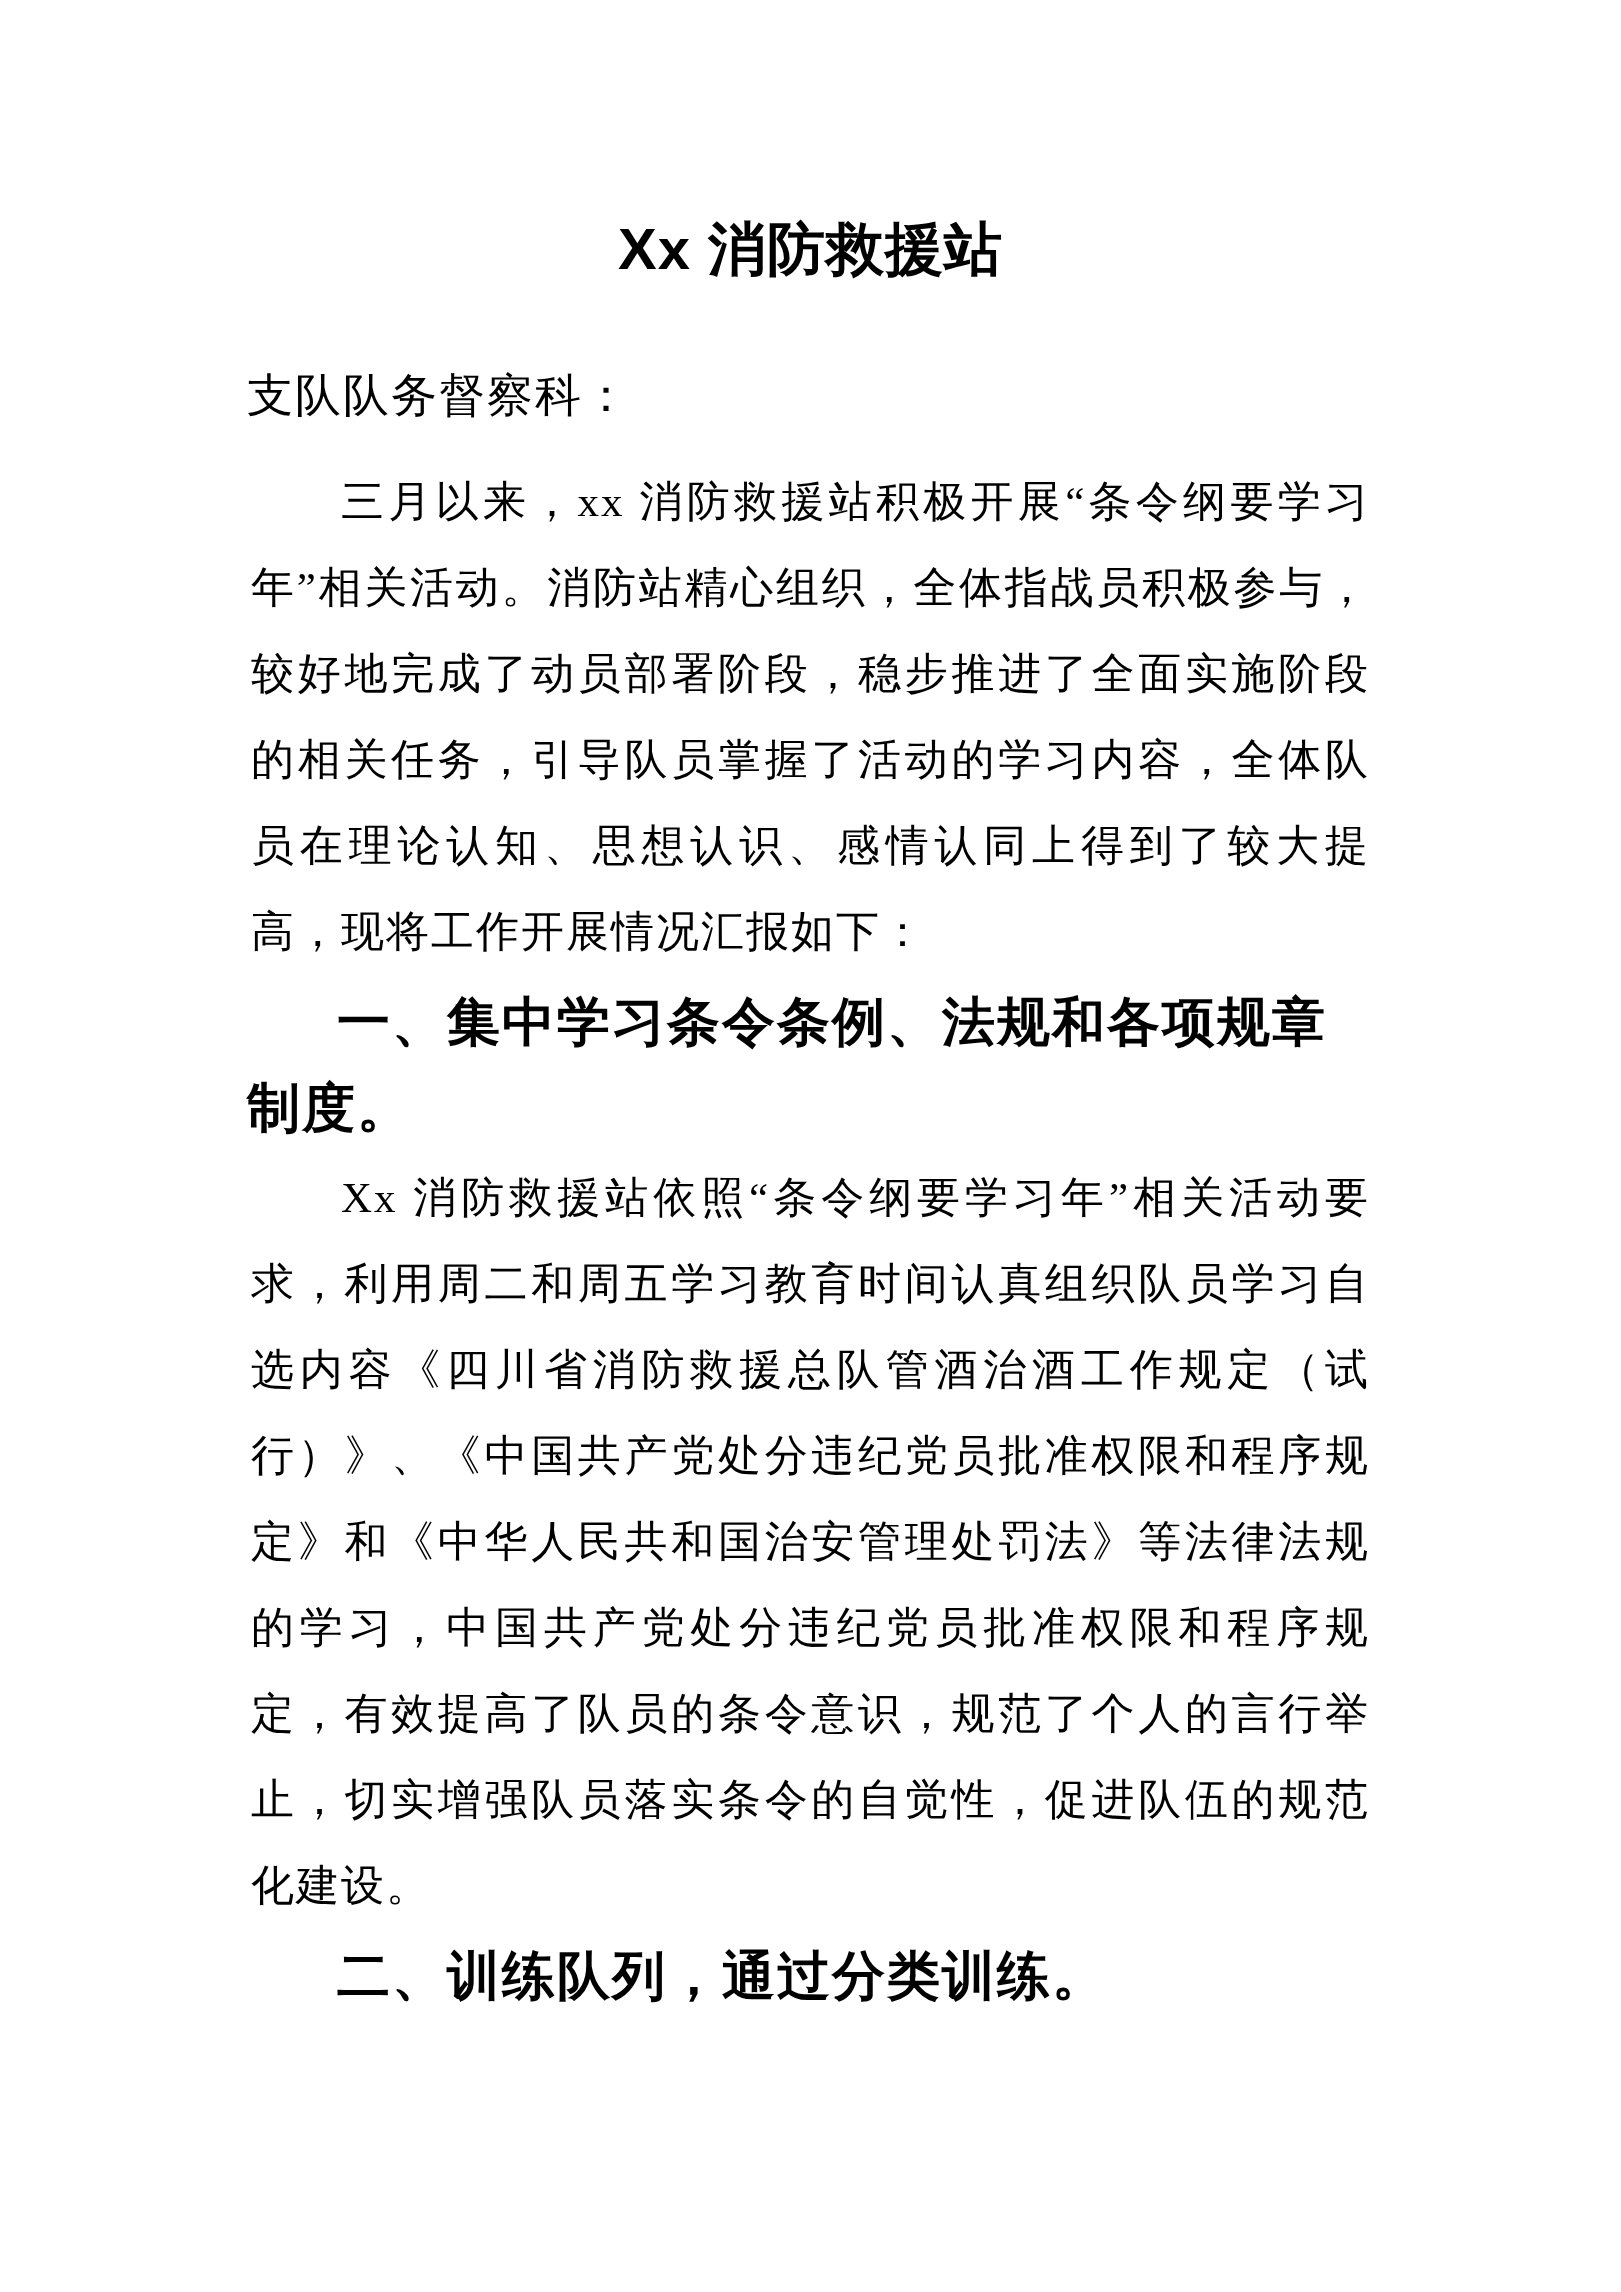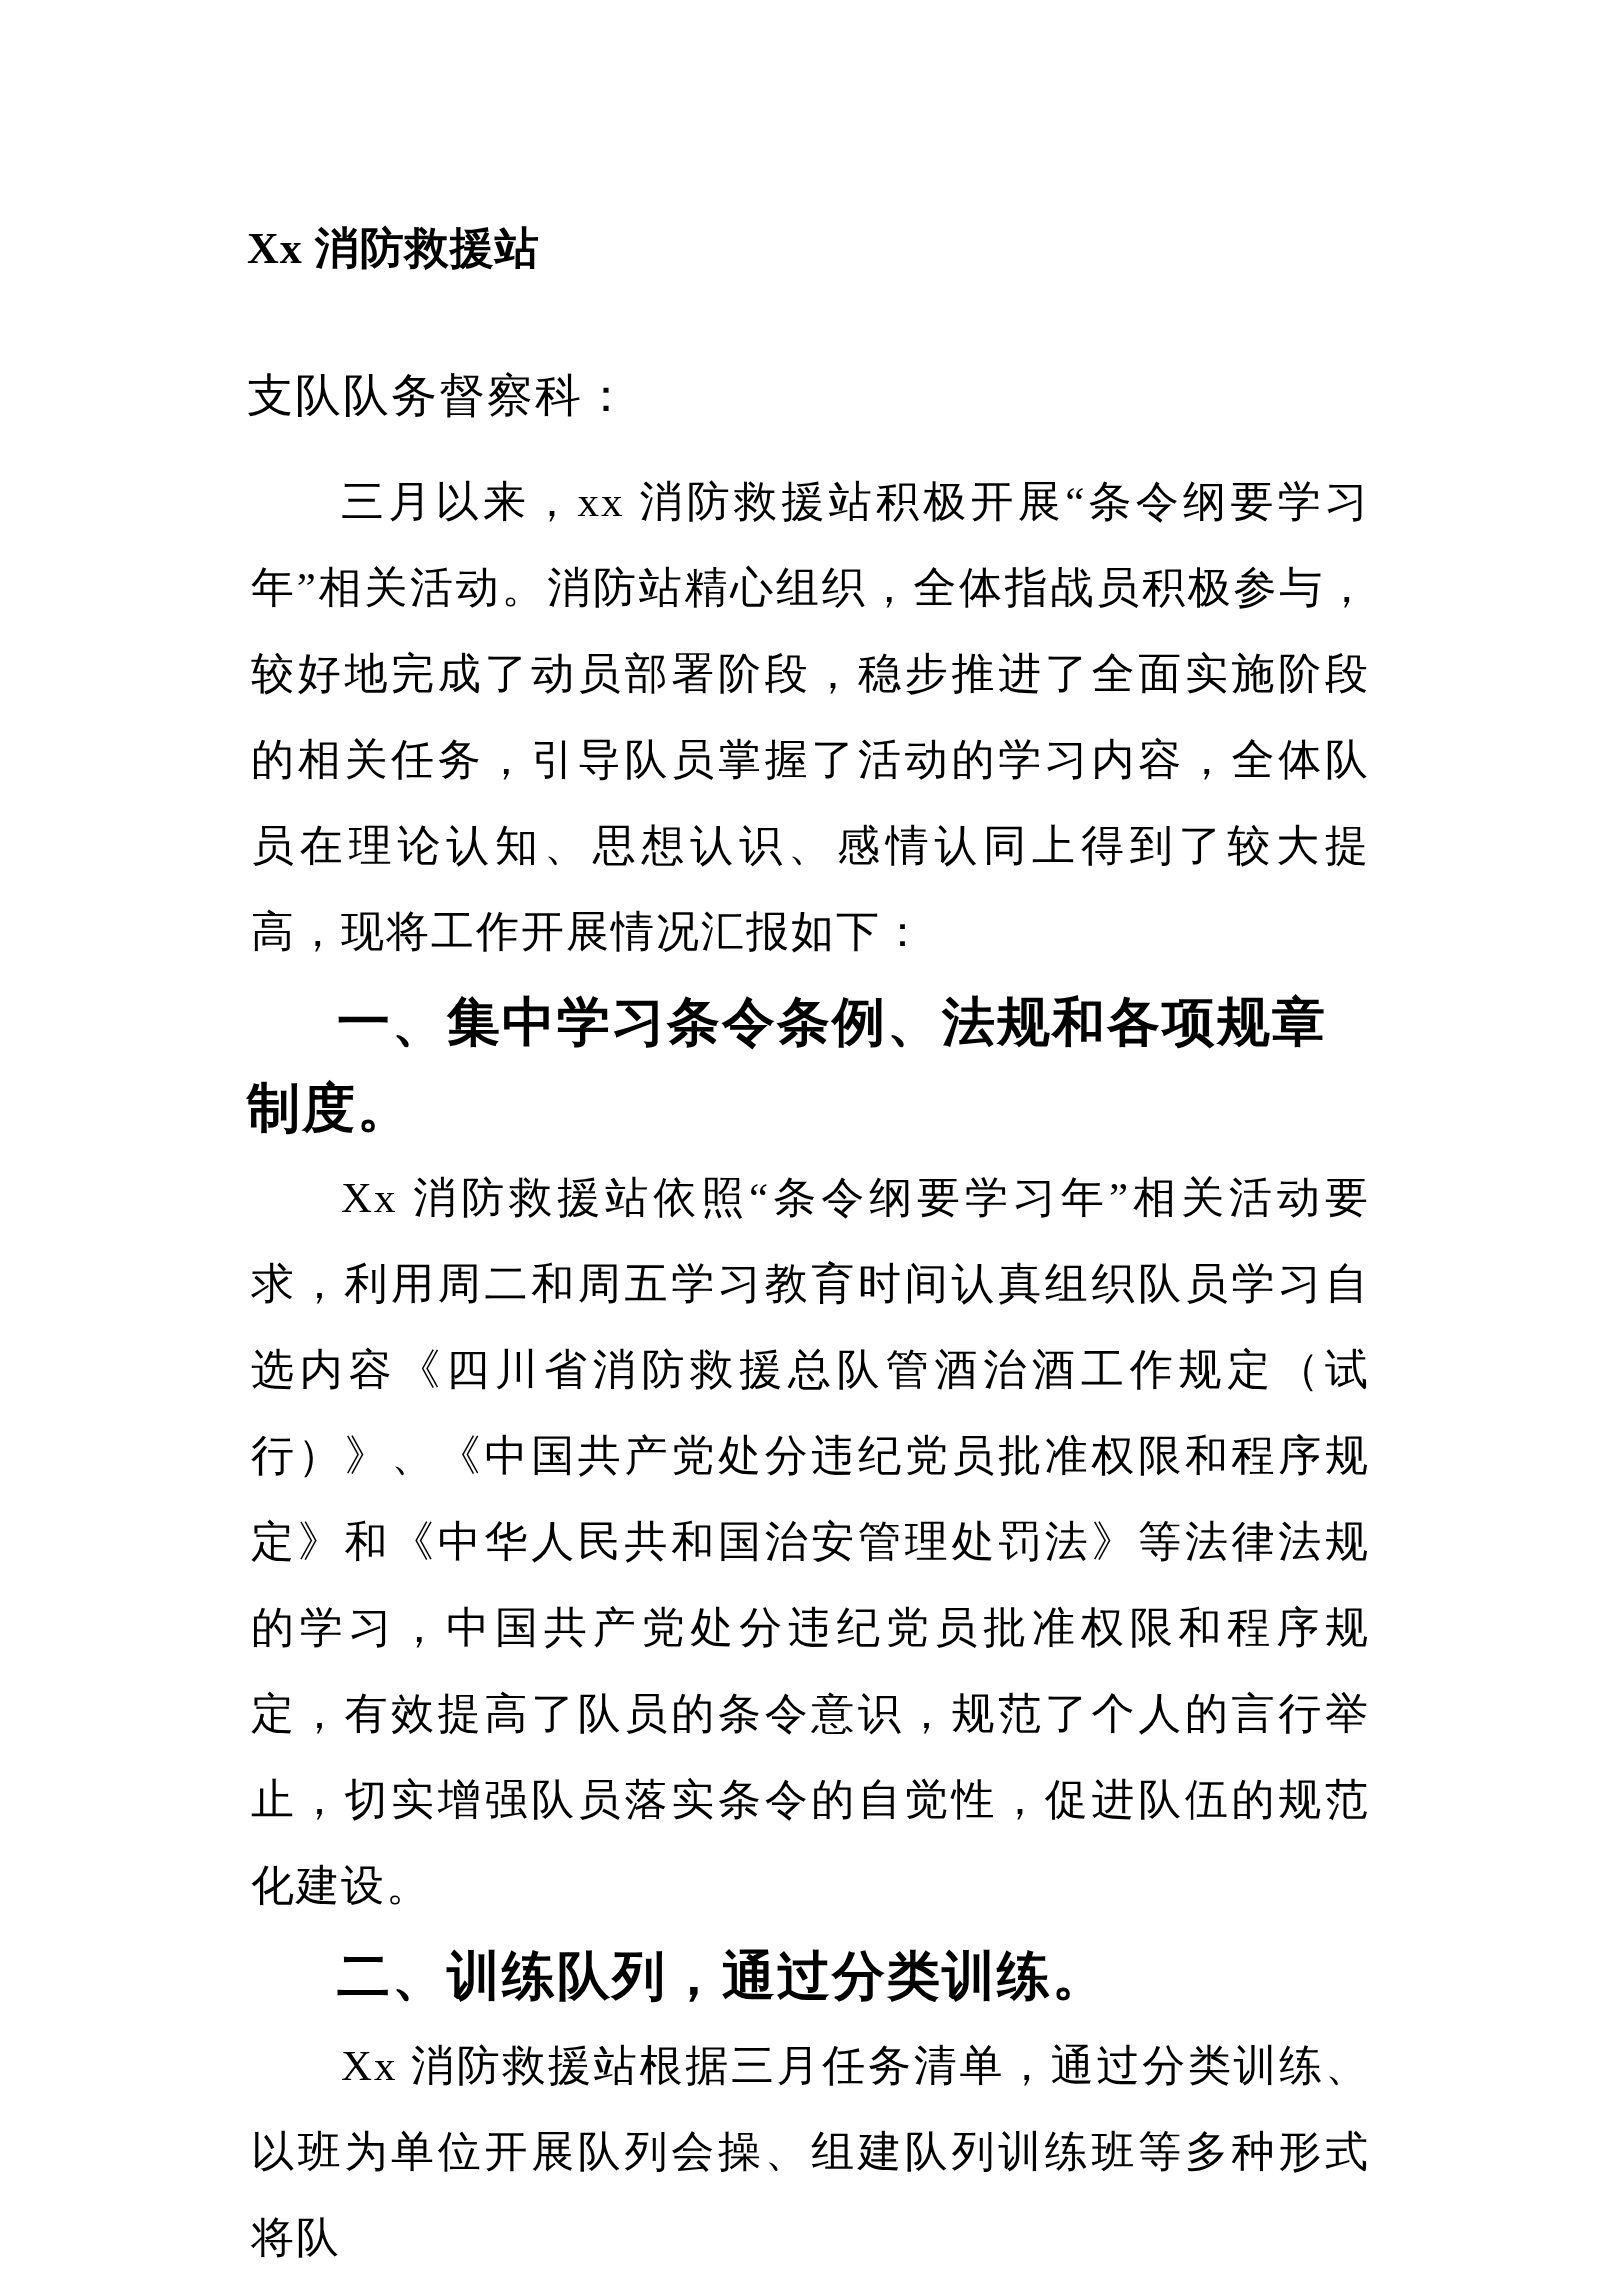--- a/index.html
+++ b/index.html
@@ -13,26 +13,26 @@
     height: 2293px;
     box-sizing: border-box;
     padding: 208px 247px 0 247px;
     background: #ffffff;
     color: #000000;
     font-family: "Liberation Serif", serif;
     overflow: hidden;
   }
   .doc-title {
     margin: 0;
-    font-size: 44px;
+    font-size: 58px;
     line-height: 82px;
     font-weight: 700;
-    text-align: left;
+    text-align: center;
     letter-spacing: 1px;
-    font-family: Liberation Serif, serif;
+    font-family: Liberation Sans, sans-serif;
   }
   .doc-title .title-line {
     display: block;
     white-space: nowrap;
   }
   .salutation {
     margin: 63px 0 19.6px 0;
     font-size: 46px;
     line-height: 86px;
     letter-spacing: 2px;
@@ -70,16 +70,15 @@
   <p class="salutation">支队队务督察科：</p>
 
   <p class="body-para">三月以来，xx 消防救援站积极开展“条令纲要学习年”相关活动。消防站精心组织，全体指战员积极参与，较好地完成了动员部署阶段，稳步推进了全面实施阶段的相关任务，引导队员掌握了活动的学习内容，全体队员在理论认知、思想认识、感情认同上得到了较大提高，现将工作开展情况汇报如下：</p>
 
   <h2 class="section-heading">一、集中学习条令条例、法规和各项规章制度。</h2>
 
   <p class="body-para">Xx 消防救援站依照“条令纲要学习年”相关活动要求，利用周二和周五学习教育时间认真组织队员学习自选内容《四川省消防救援总队管酒治酒工作规定（试行）》、《中国共产党处分违纪党员批准权限和程序规定》和《中华人民共和国治安管理处罚法》等法律法规的学习，中国共产党处分违纪党员批准权限和程序规定，有效提高了队员的条令意识，规范了个人的言行举止，切实增强队员落实条令的自觉性，促进队伍的规范化建设。</p>
 
   <h2 class="section-heading">二、训练队列，通过分类训练。</h2>
 
-  <p class="body-para">Xx 消防救援站根据三月任务清单，通过分类训练、以班为单位开展队列会操、组建队列训练班等多种形式将队</p>
 
 </div>
 
 
 </body></html>

